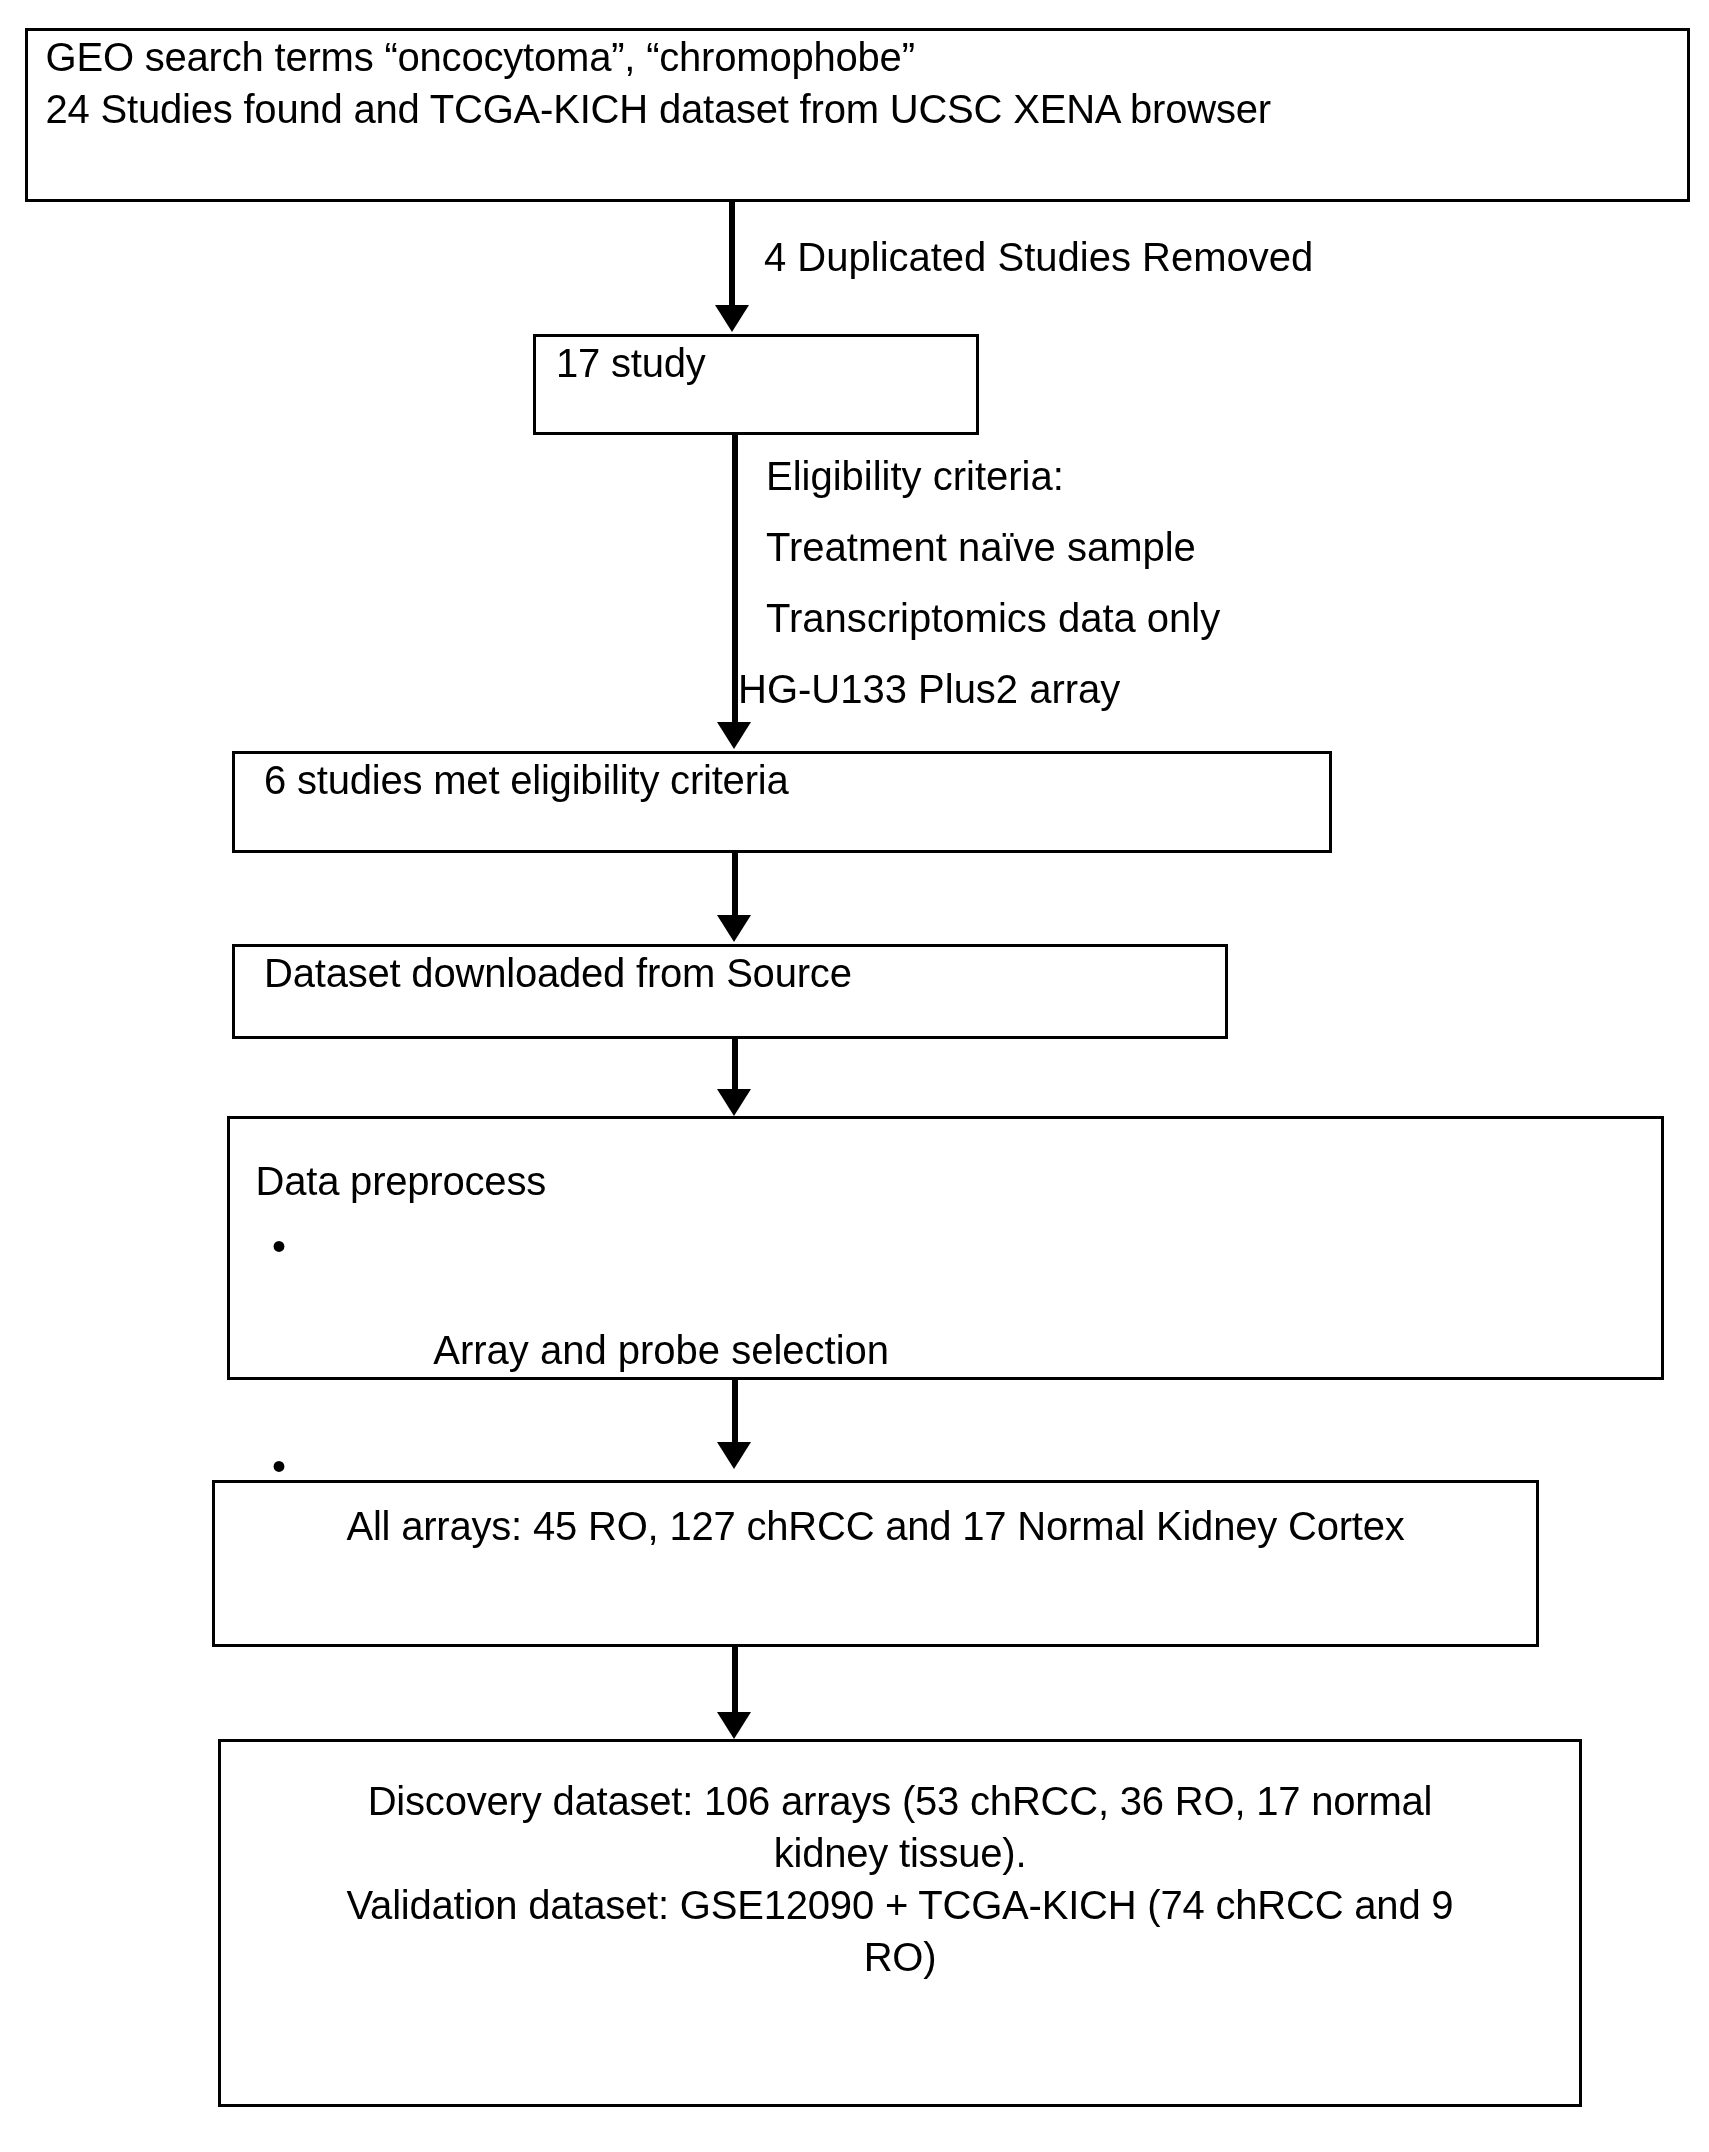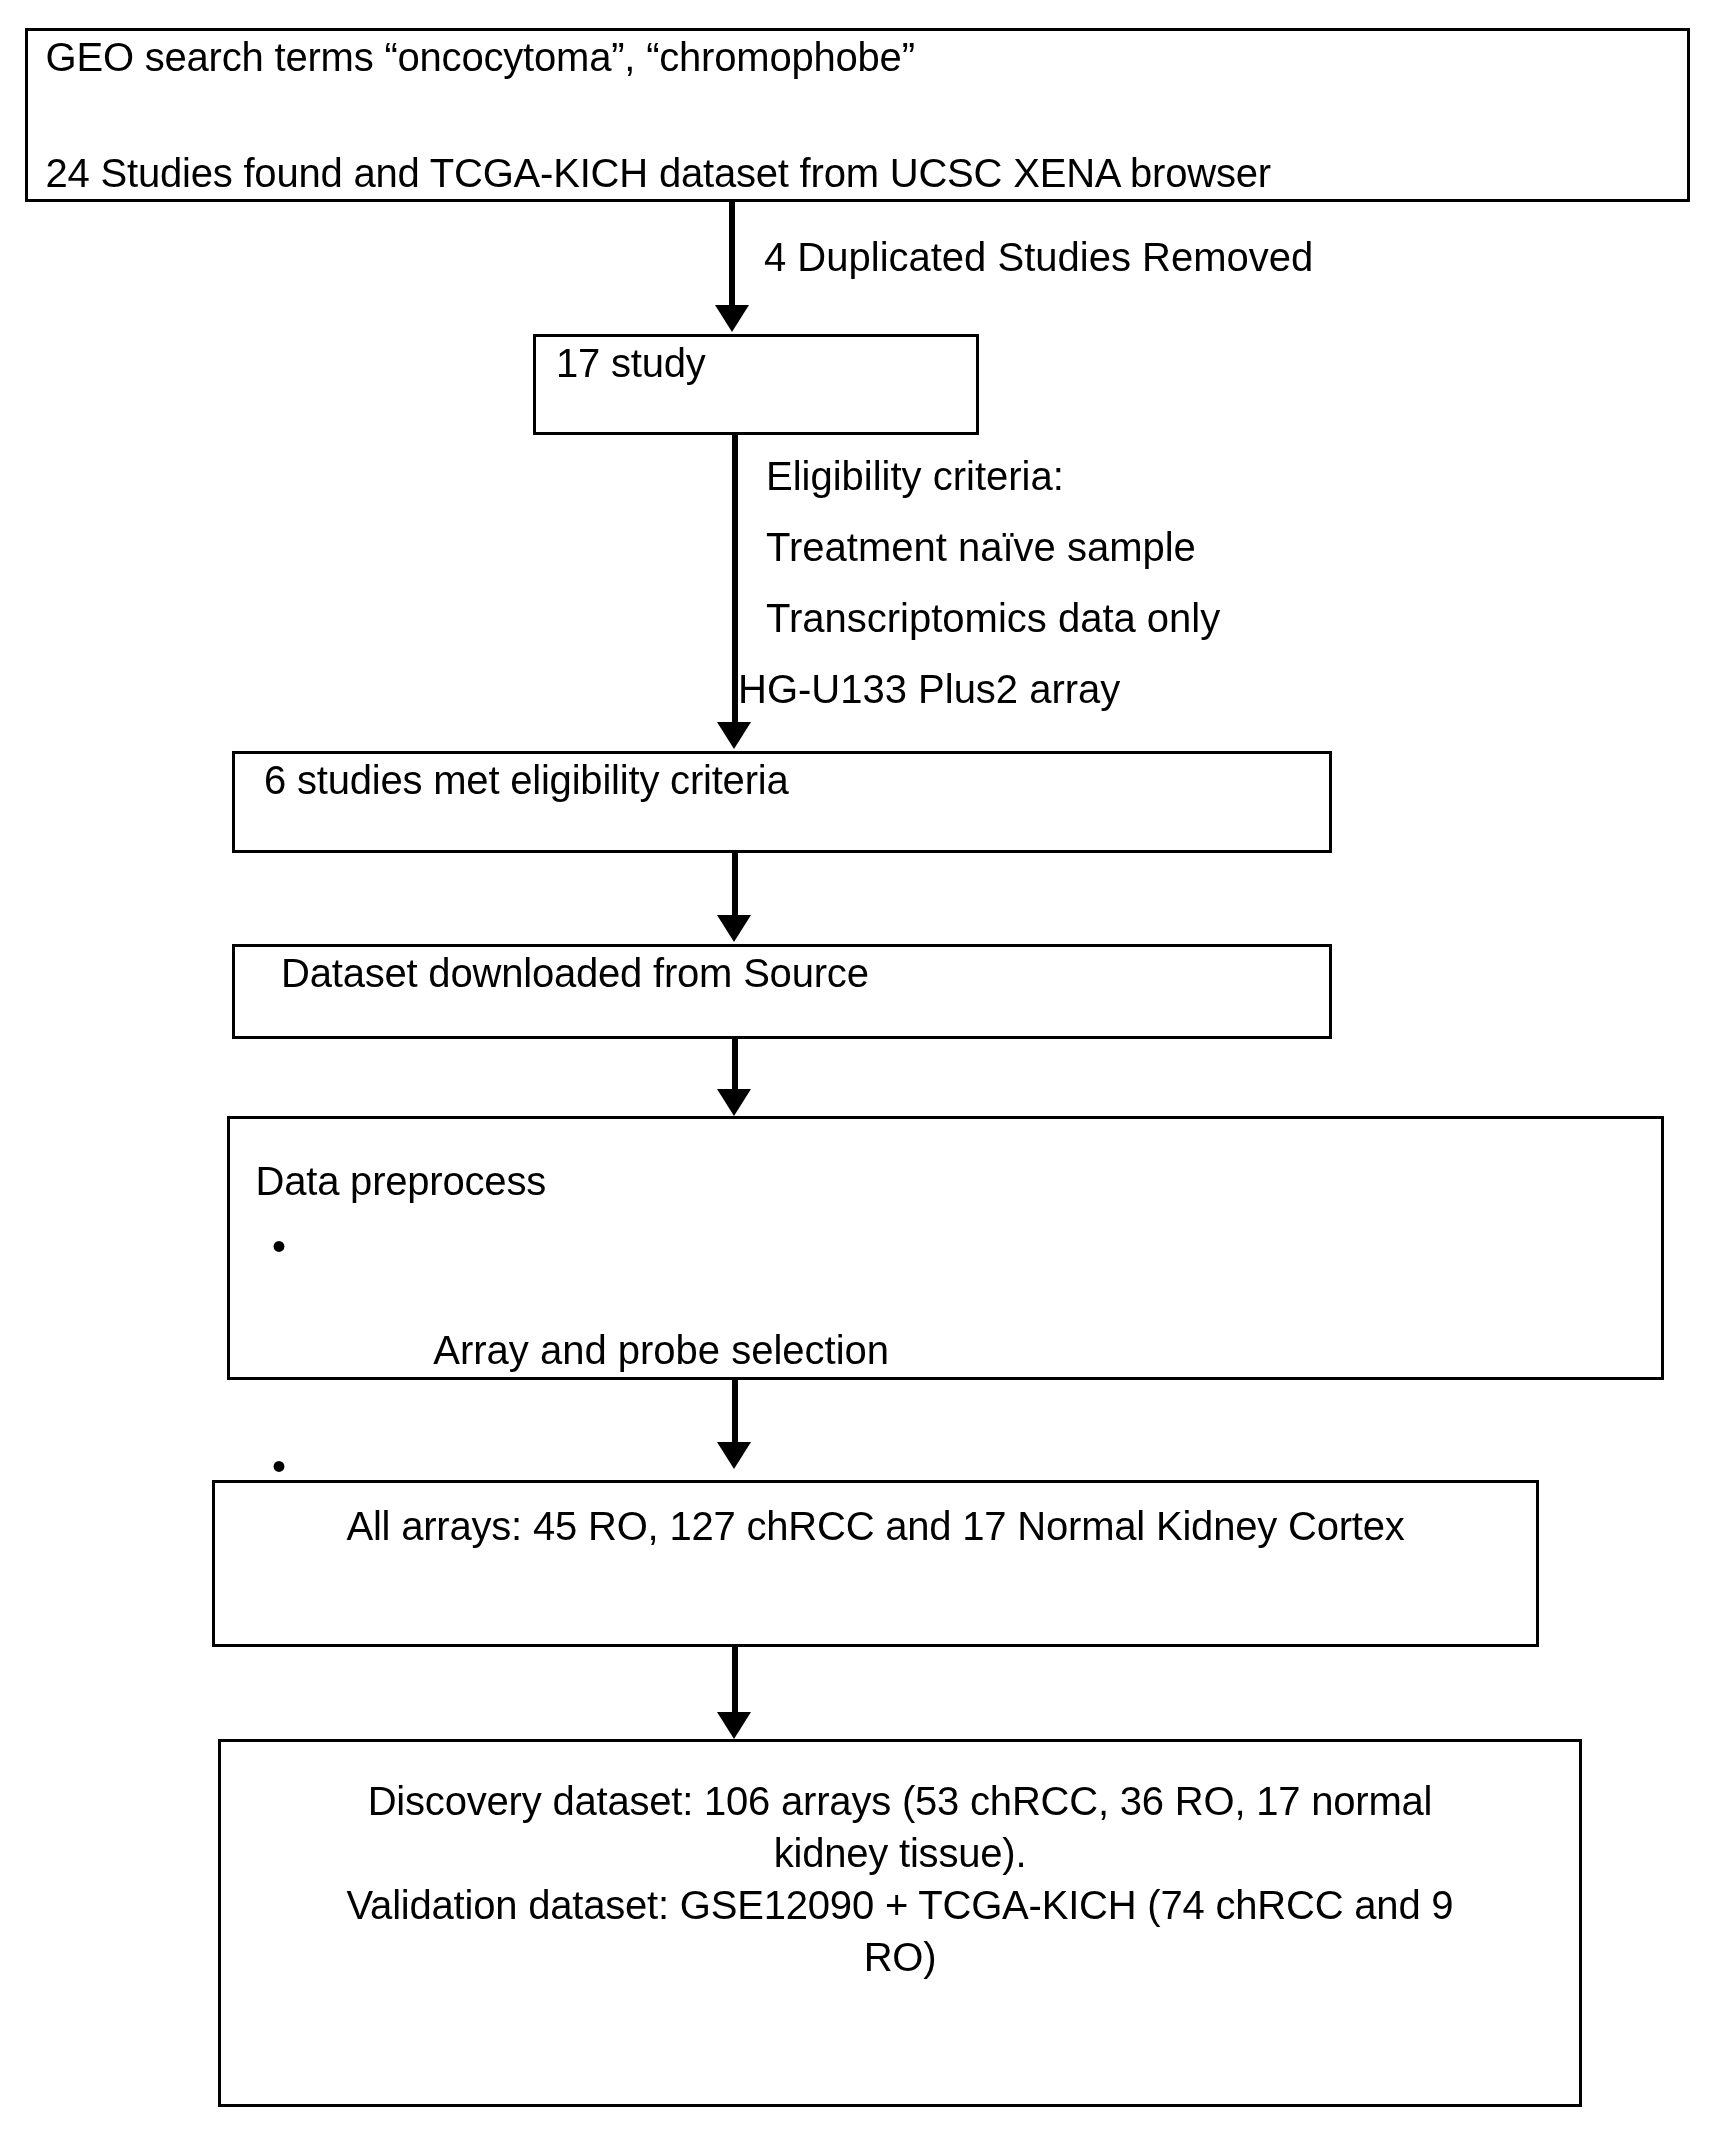--- a/index.html
+++ b/index.html
@@ -18,21 +18,21 @@
   }
 
   
   .fbox {
     position: absolute;
     box-sizing: border-box;
     border: 3.6px solid #000000;
     background: #ffffff;
     display: flex;
     flex-direction: column;
-    justify-content: space-between;
+    justify-content: flex-start;
   }
   .fbox-left   { align-items: flex-start; }
   .fbox-center { align-items: center; }
 
   .btext {
     font-size: 40px;
     line-height: 1.30;
     letter-spacing: -0.2px;
     white-space: pre;
   }
@@ -108,21 +108,21 @@
   <div class="sidelabel" style="left:766px; top:592px;">Transcriptomics data only</div>
   <div class="sidelabel" style="left:738px; top:663px;">HG-U133 Plus2 array</div>
 
   <div class="fbox fbox-left" style="left:232px; top:751px; width:1100px; height:102px; padding-left:29px;">
     <div class="btext">6 studies met eligibility criteria</div>
   </div>
 
   <div class="vline" style="left:732px; top:853px; height:64px;"></div>
   <div class="arrowhead" style="left:717px; top:915px;"></div>
 
-  <div class="fbox fbox-left" style="left:232px; top:944px; width:1100px; height:95px; padding-left:46px;">
+  <div class="fbox fbox-left" style="left:232px; top:944px; width:996px; height:95px; padding-left:29px;">
     <div class="btext">Dataset downloaded from Source</div>
   </div>
 
   <div class="vline" style="left:732px; top:1038px; height:55px;"></div>
   <div class="arrowhead" style="left:717px; top:1089px;"></div>
 
   <div class="fbox fbox-left" style="left:227px; top:1116px; width:1437px; height:264px; padding-left:25.5px; justify-content:flex-start; padding-top:36px;">
     <div class="btext">Data preprocess</div>
     <ul class="blist">
       <li>

